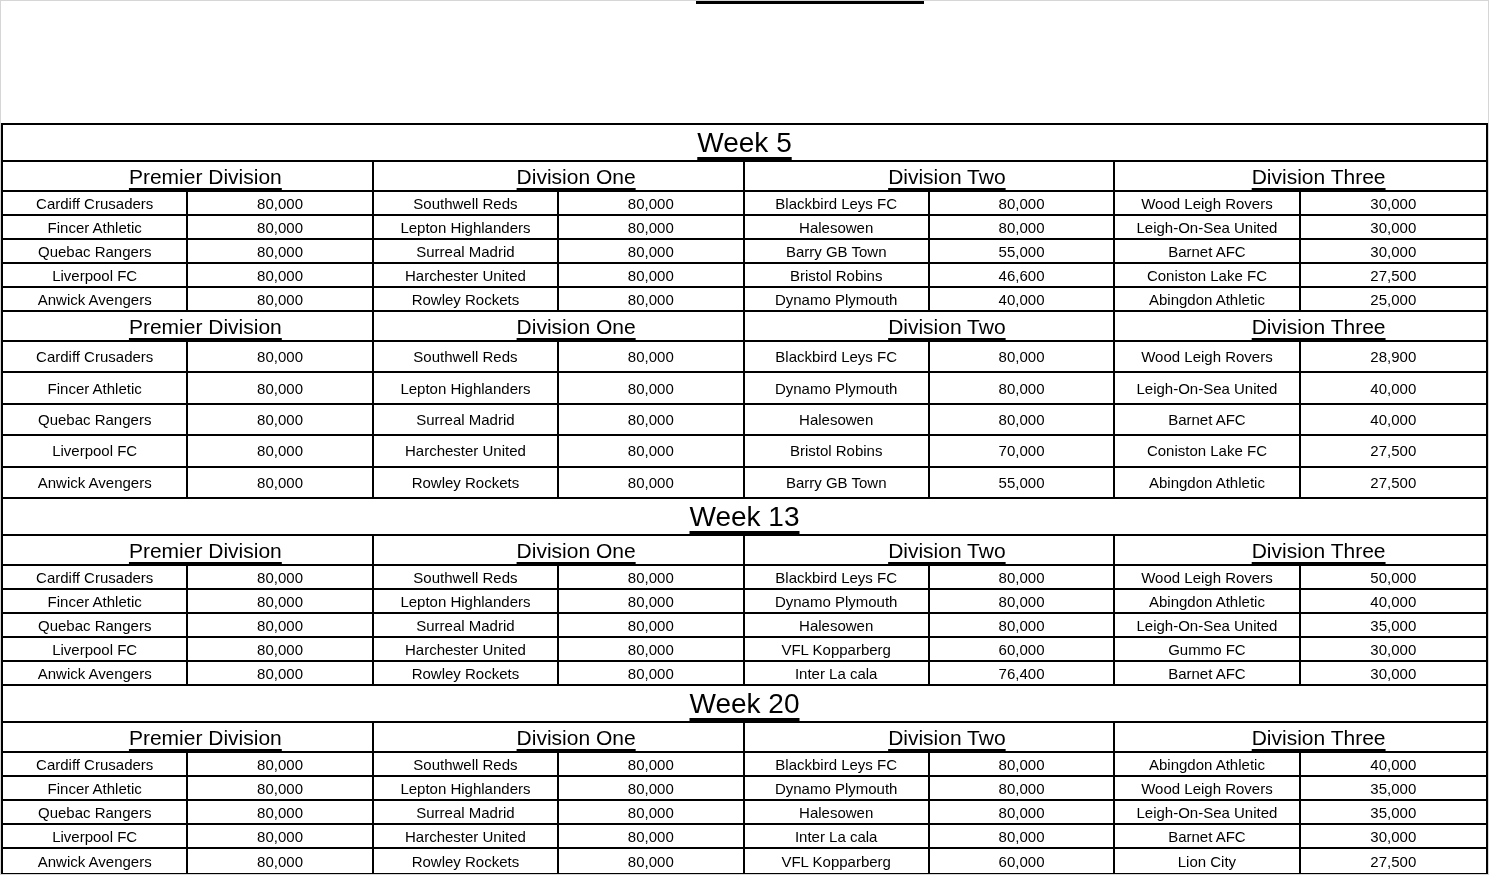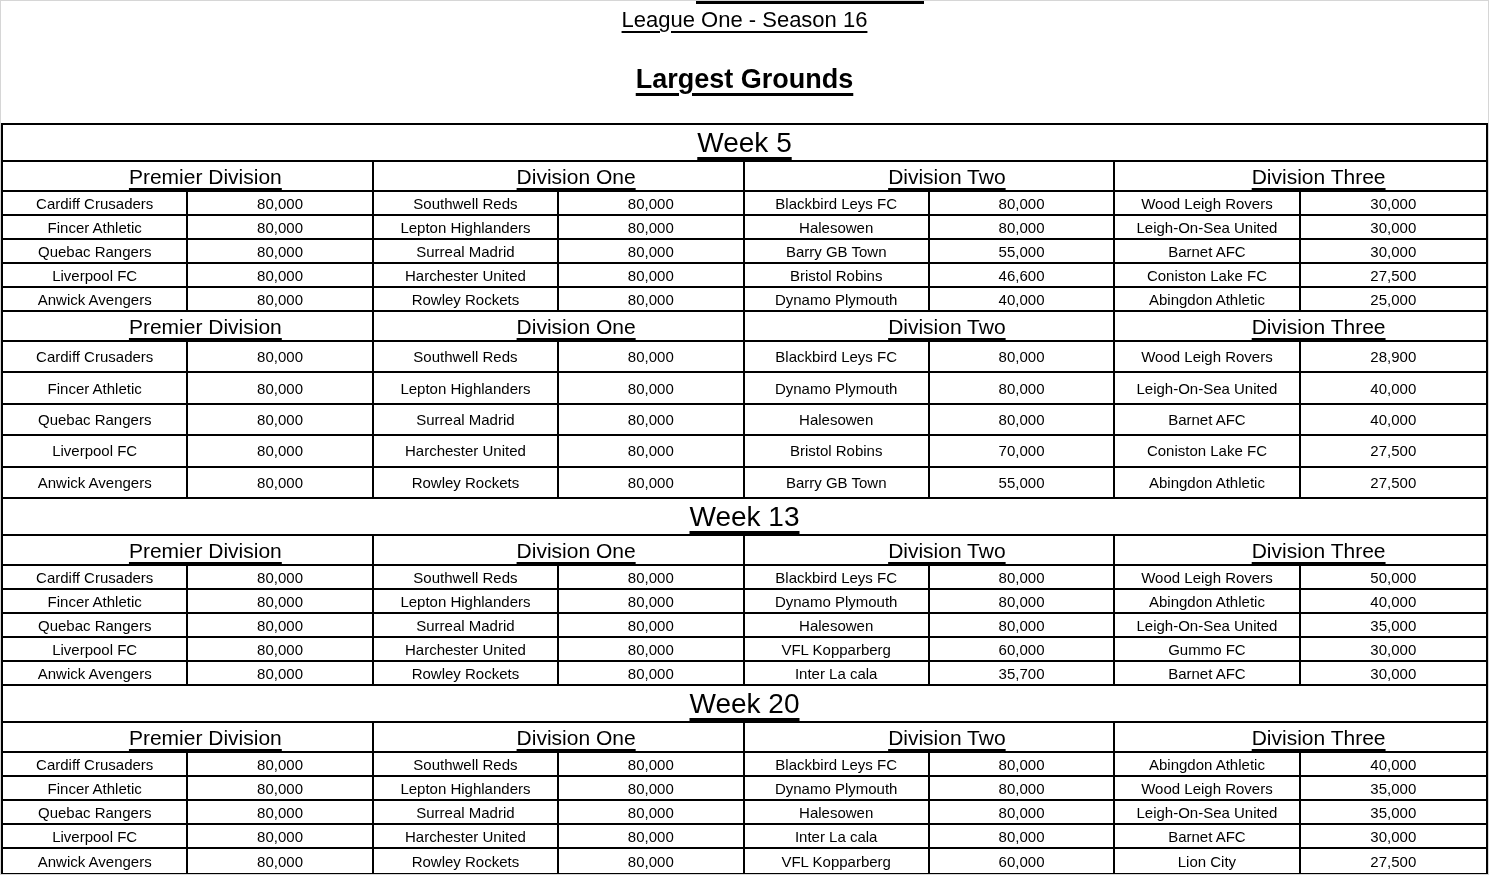--- a/index.html
+++ b/index.html
@@ -125,22 +125,20 @@
   .week:last-child .data-row:last-child .cell {
     border-bottom: none;
   }
 </style>
 </head>
 <body>
 
 <div class="page">
   <div class="artifact"></div>
   <div class="header">
-    <div class="title">League One - Season 16</div>
-    <div class="subtitle">Largest Grounds</div>
   </div>
   <div class="report" id="weeks">
       <div class="week">
         <div class="week-title">
           <span>Week 5</span>
         </div>
         <div class="division-headers">
           <div>
             <span>Premier Division</span>
           </div>
@@ -328,21 +326,21 @@
           <div class="cell">60,000</div>
           <div class="cell">Gummo FC</div>
           <div class="cell">30,000</div>
         </div>
         <div class="data-row">
           <div class="cell">Anwick Avengers</div>
           <div class="cell">80,000</div>
           <div class="cell">Rowley Rockets</div>
           <div class="cell">80,000</div>
           <div class="cell">Inter La cala</div>
-          <div class="cell">35,700</div>
+          <div class="cell">76,400</div>
           <div class="cell">Barnet AFC</div>
           <div class="cell">30,000</div>
         </div>
       </div>
       <div class="week">
         <div class="week-title">
           <span>Week 20</span>
         </div>
         <div class="division-headers">
           <div>

